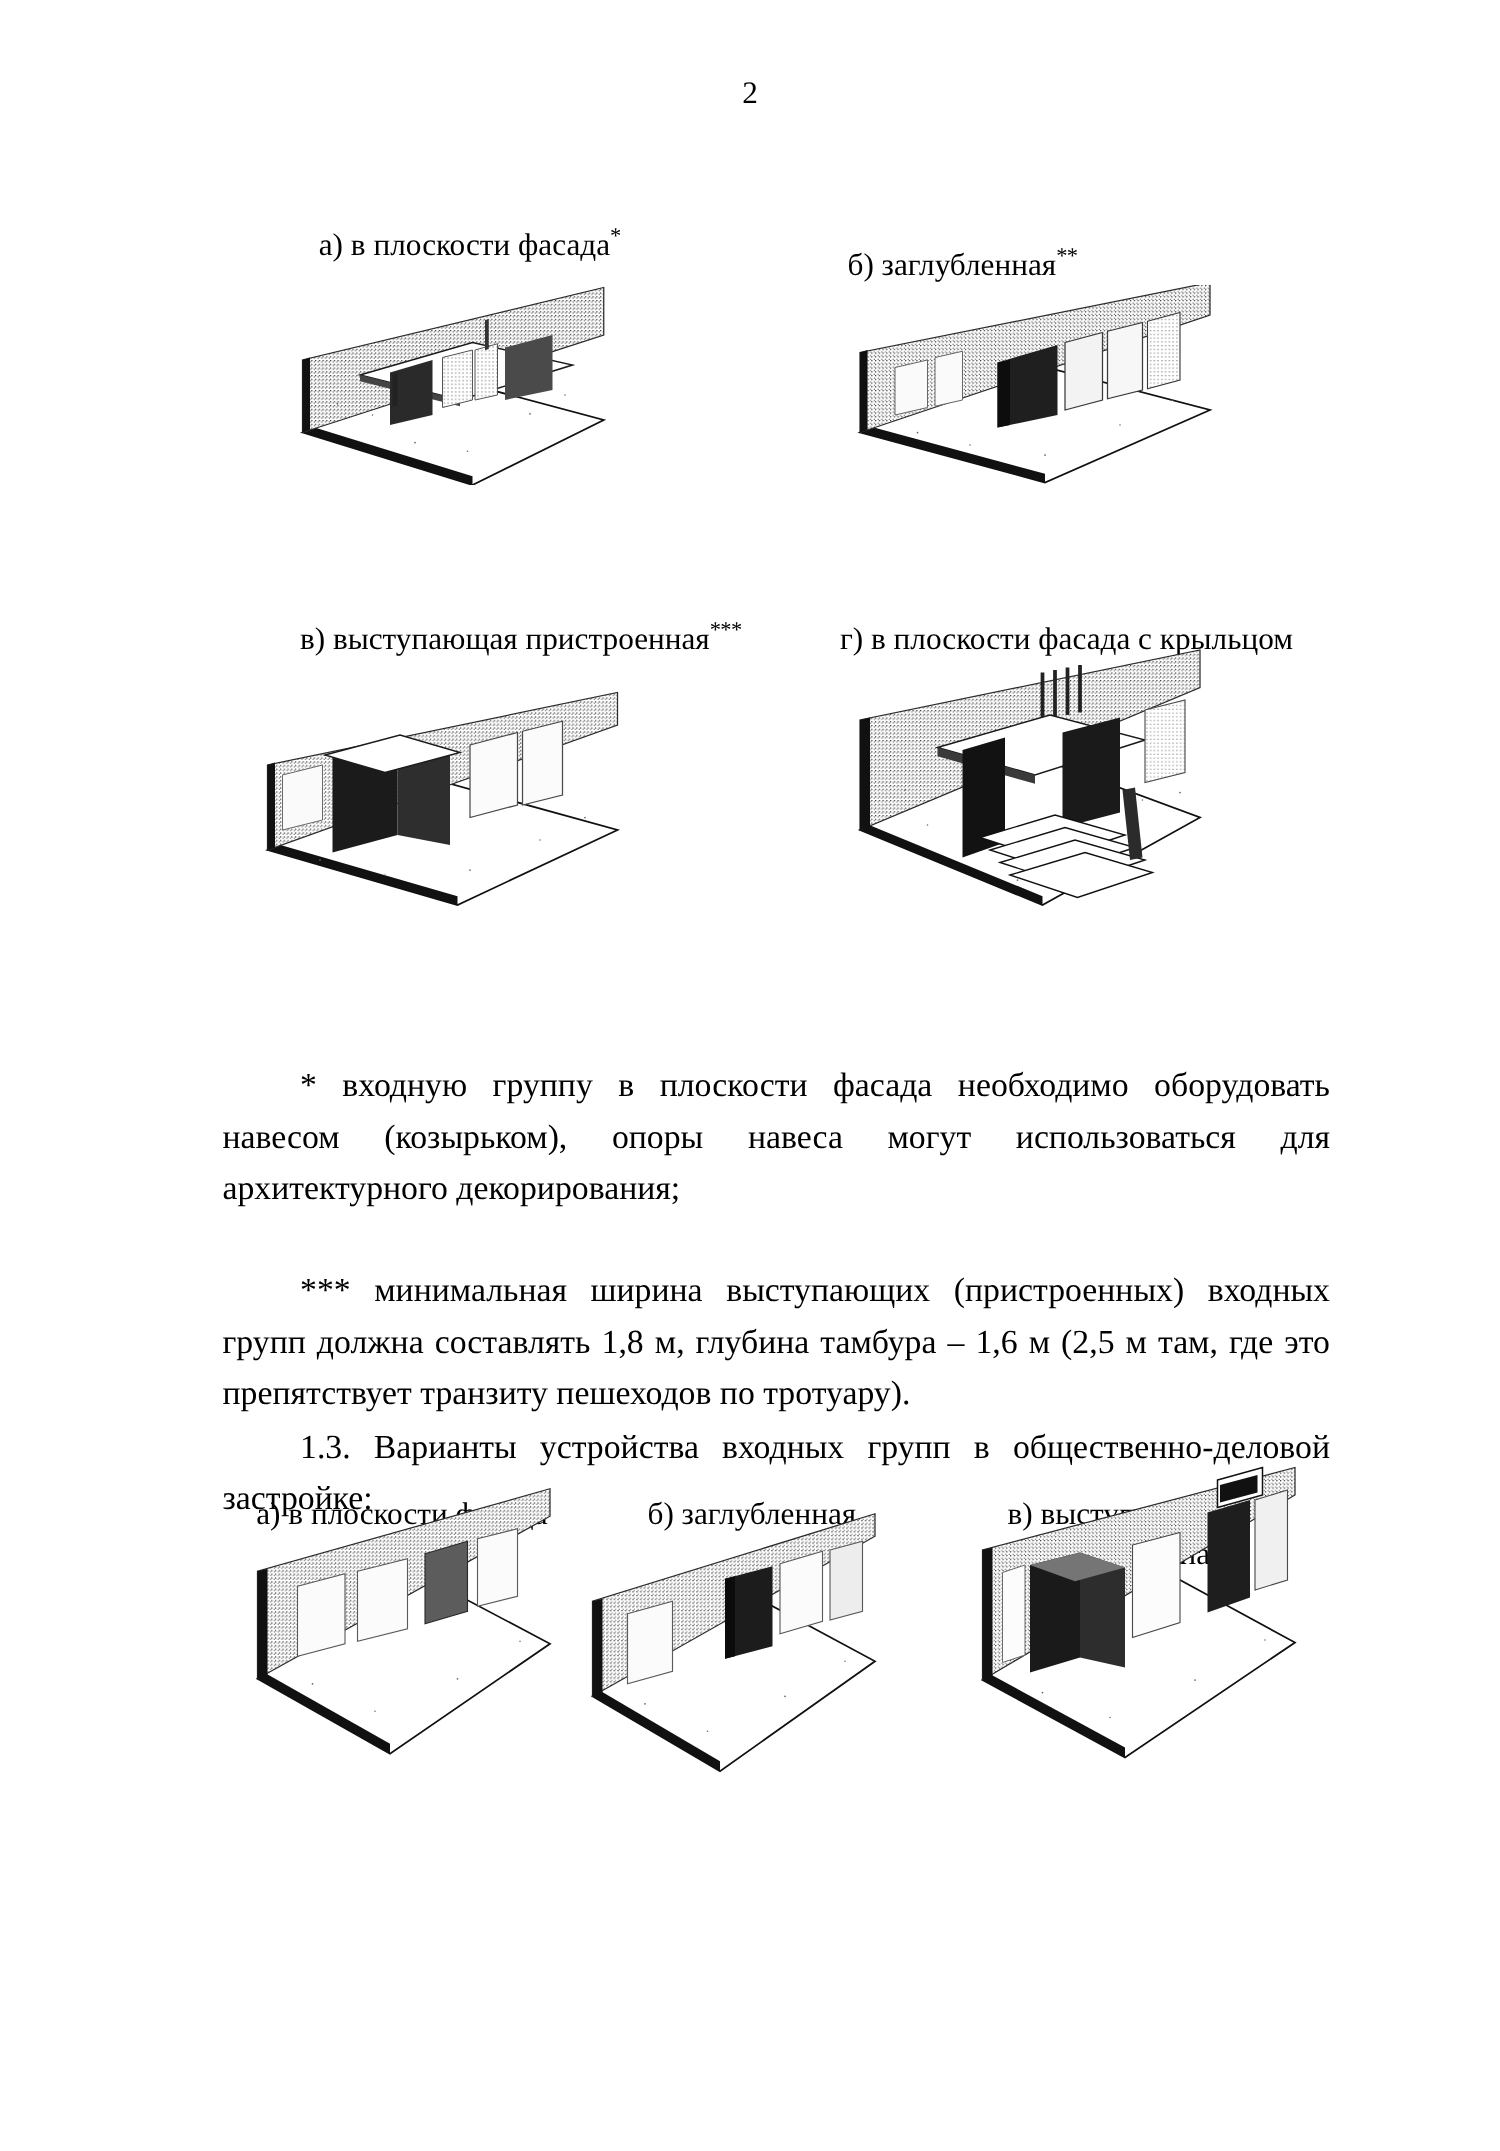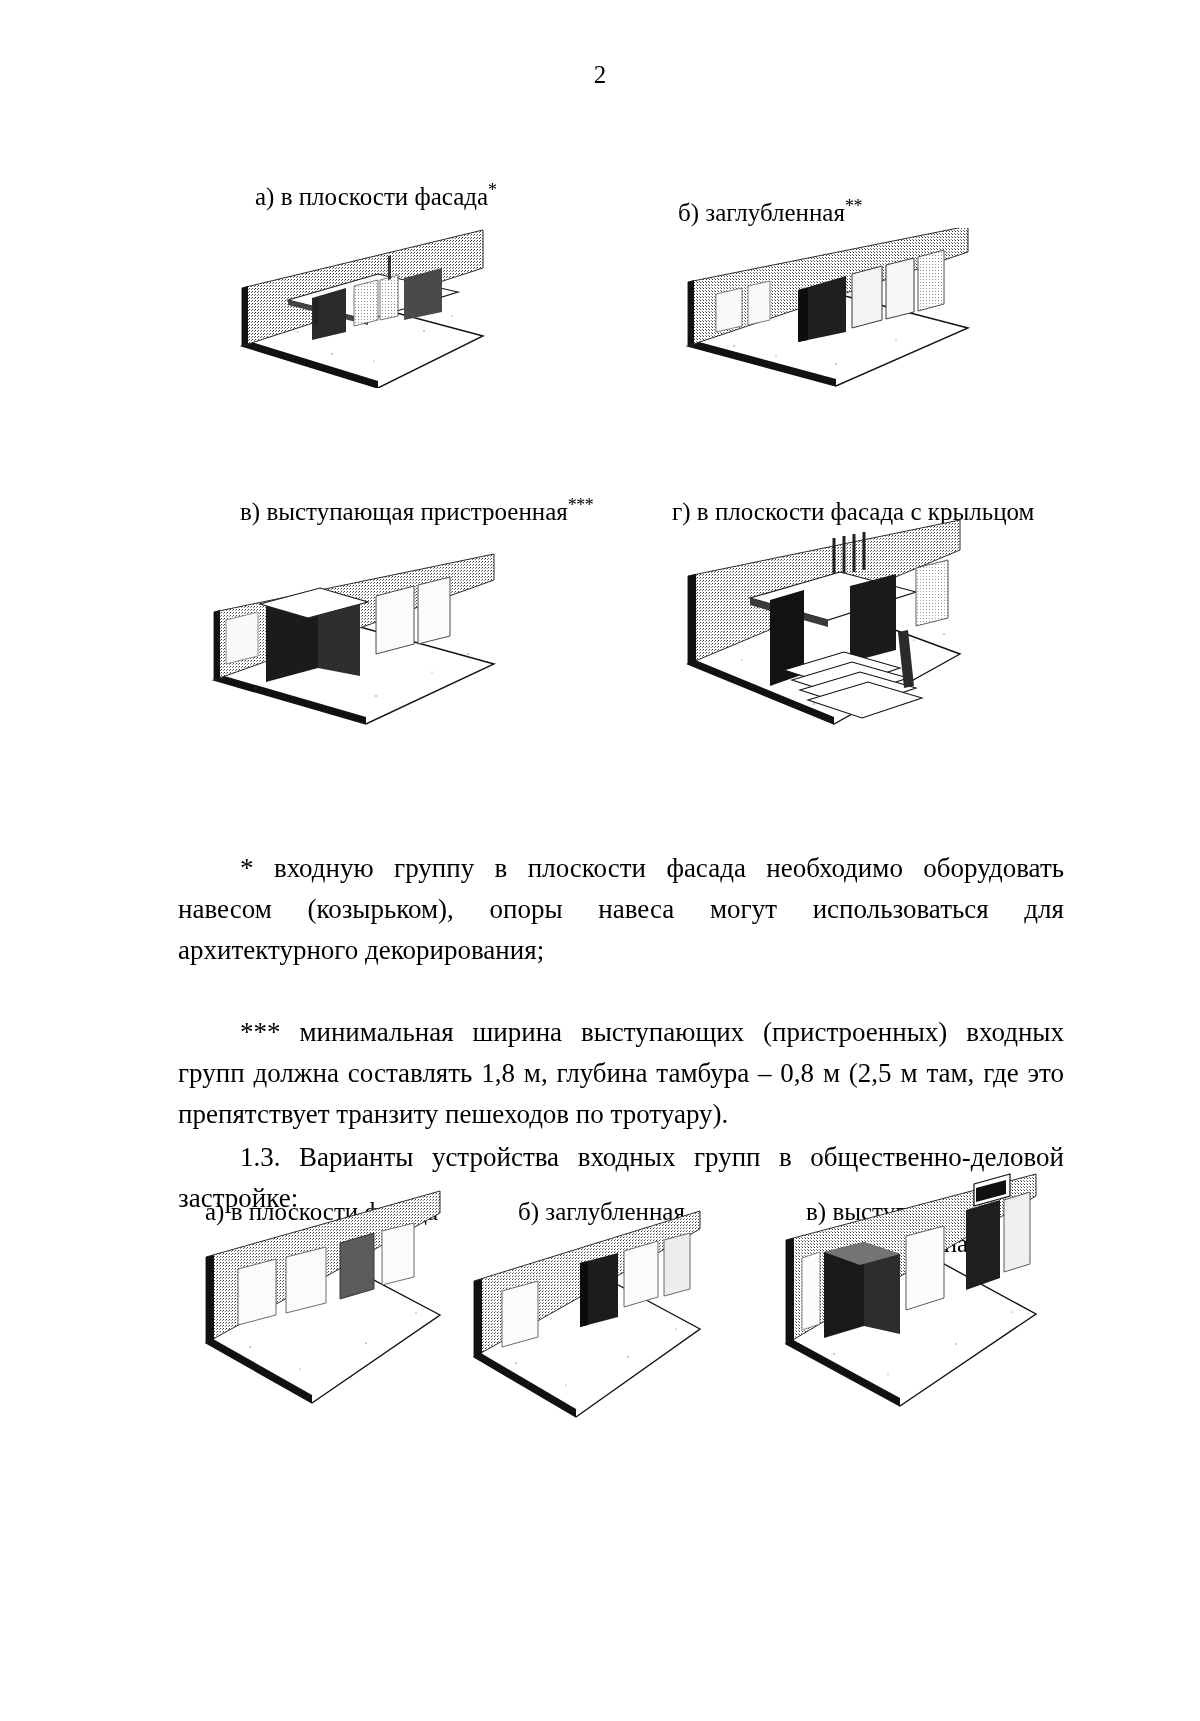--- a/index.html
+++ b/index.html
@@ -260,21 +260,21 @@
         <circle cx="150" cy="190" r="0.7"></circle>
           <circle cx="250" cy="126" r="0.6"></circle>
         <circle cx="280" cy="120" r="0.7"></circle>
       </g>
     </svg>
   </div>
 
   <div class="para" style="left:178px; top:848px; width:886px;">* входную группу в плоскости фасада необходимо оборудовать навесом (козырьком), опоры навеса могут использоваться для архитектурного декорирования;</div>
 
 
-  <div class="para" style="left:178px; top:1012px; width:886px;">*** минимальная ширина выступающих (пристроенных) входных групп должна составлять 1,8 м, глубина тамбура – 0,8 м (2,5 м там, где это препятствует транзиту пешеходов по тротуару).</div>
+  <div class="para" style="left:178px; top:1012px; width:886px;">*** минимальная ширина выступающих (пристроенных) входных групп должна составлять 1,8 м, глубина тамбура – 1,6 м (2,5 м там, где это препятствует транзиту пешеходов по тротуару).</div>
 
   <div class="para" style="left:178px; top:1137px; width:886px;font-family:Liberation Serif, serif;">1.3. Варианты устройства входных групп в общественно-деловой застройке:</div>
 
   <div class="caption" style="left:205px; top:1196px;">
     <div>а) в плоскости фасада</div>
   </div>
   <div class="caption" style="left:518px; top:1196px;">
     <div>б) заглубленная</div>
   </div>
   <div class="caption" style="left:806px; top:1196px;">

